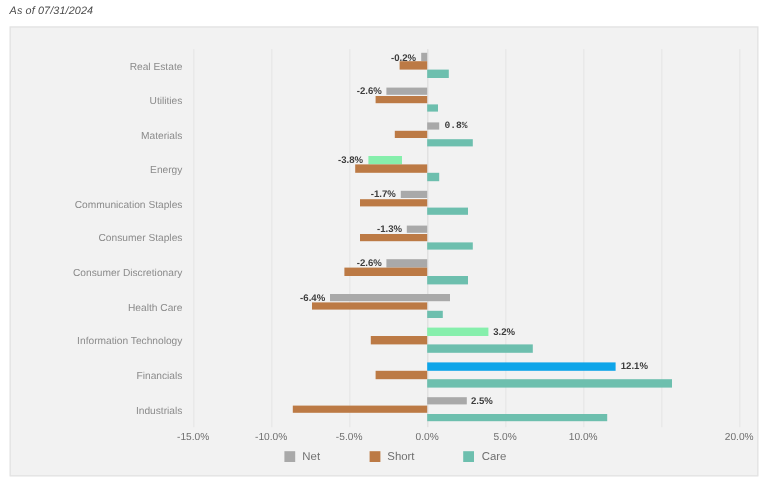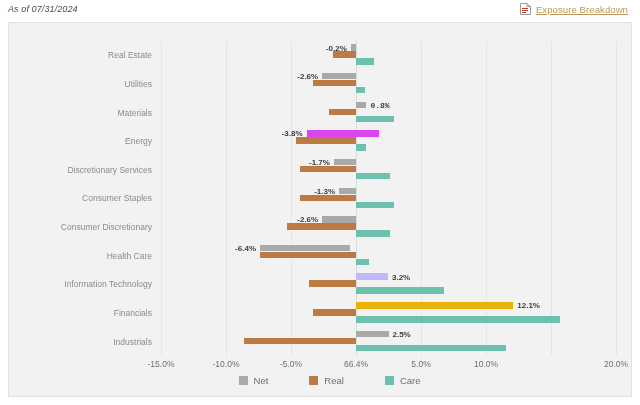--- a/index.html
+++ b/index.html
@@ -125,44 +125,32 @@
   }
   .legend-item { display: flex; align-items: center; gap: 6px; padding-left: 19px; }
   .legend-swatch { width: 9px; height: 9px; display: block; }
   .legend-text { font-size: 9.5px; color: #6f6f6f; }
 </style>
 </head>
 <body>
 
 <div class="header">
   <div class="asof">As of 07/31/2024</div>
-  <div class="exposure-link">
-    <span class="doc-icon">
-      <svg width="11" height="12" viewBox="0 0 11 12">
-        <path d="M0.5 0.5 H7 L10.5 3.5 V11.5 H0.5 Z" fill="#ffffff" stroke="#9a9a9a" stroke-width="1"></path>
-        <path d="M7 0.5 V3.5 H10.5" fill="none" stroke="#9a9a9a" stroke-width="1"></path>
-        <rect x="2" y="5" width="6" height="1" fill="#c0392b"></rect>
-        <rect x="2" y="7" width="6" height="1" fill="#c0392b"></rect>
-        <rect x="2" y="9" width="4" height="1" fill="#c0392b"></rect>
-      </svg>
-    </span>
-    <span class="exposure-label">Exposure Breakdown</span>
-  </div>
 </div>
 
 <div class="panel">
   <div class="plot" id="plot">
       <div class="gridline" style="left: 0px;"></div>
       <div class="tick-label" style="left: 0px;">-15.0%</div>
       <div class="gridline" style="left: 65px;"></div>
       <div class="tick-label" style="left: 65px;">-10.0%</div>
       <div class="gridline" style="left: 130px;"></div>
       <div class="tick-label" style="left: 130px;">-5.0%</div>
       <div class="gridline zero" style="left: 195px;"></div>
-      <div class="tick-label" style="left: 195px;">66.4%</div>
+      <div class="tick-label" style="left: 195px;">0.0%</div>
       <div class="gridline" style="left: 260px;"></div>
       <div class="tick-label" style="left: 260px;">5.0%</div>
       <div class="gridline" style="left: 325px;"></div>
       <div class="tick-label" style="left: 325px;">10.0%</div>
       <div class="gridline" style="left: 390px;"></div>
       <div class="tick-label" style="left: 390px; margin-top: 44px;">15.0%</div>
       <div class="gridline" style="left: 455px;"></div>
       <div class="tick-label" style="left: 455px;">20.0%</div>
       <div class="row" style="top: 0px; height: 28.6364px;">
         <div class="cat-label">Real Estate</div>
@@ -183,28 +171,28 @@
       <div class="row" style="top: 57.2727px; height: 28.6364px;">
         <div class="cat-label">Materials</div>
         <div class="bar net" style="background: rgb(169, 169, 169); left: 195px; width: 10.4px; font-family: Liberation Mono, monospace;">
           <span class="bar-value right">0.8%</span>
         </div>
         <div class="bar short" style="background: rgb(188, 122, 69); left: 167.7px; width: 27.3px;"></div>
         <div class="bar long" style="background: rgb(109, 191, 174); left: 195px; width: 37.7px;"></div>
       </div>
       <div class="row" style="top: 85.9091px; height: 28.6364px;">
         <div class="cat-label">Energy</div>
-        <div class="bar net" style="background: #d946ef; left: 145.6px; width: 72px;">
+        <div class="bar net" style="background: #86efac; left: 145.6px; width: 28px;">
           <span class="bar-value left">-3.8%</span>
         </div>
         <div class="bar short" style="background: rgb(188, 122, 69); left: 135.2px; width: 59.8px;"></div>
         <div class="bar long" style="background: rgb(109, 191, 174); left: 195px; width: 10.4px;"></div>
       </div>
       <div class="row" style="top: 114.545px; height: 28.6364px;">
-        <div class="cat-label">Discretionary Services</div>
+        <div class="cat-label">Communication Staples</div>
         <div class="bar net" style="background: rgb(169, 169, 169); left: 172.9px; width: 22.1px;">
           <span class="bar-value left">-1.7%</span>
         </div>
         <div class="bar short" style="background: rgb(188, 122, 69); left: 139.1px; width: 55.9px;"></div>
         <div class="bar long" style="background: rgb(109, 191, 174); left: 195px; width: 33.8px;"></div>
       </div>
       <div class="row" style="top: 143.182px; height: 28.6364px;">
         <div class="cat-label">Consumer Staples</div>
         <div class="bar net" style="background: rgb(169, 169, 169); left: 178.1px; width: 17px;">
           <span class="bar-value left">-1.3%</span>
@@ -215,37 +203,37 @@
       <div class="row" style="top: 171.818px; height: 28.6364px;">
         <div class="cat-label">Consumer Discretionary</div>
         <div class="bar net" style="background: rgb(169, 169, 169); left: 161.2px; width: 33.8px;">
           <span class="bar-value left">-2.6%</span>
         </div>
         <div class="bar short" style="background: rgb(188, 122, 69); left: 126.1px; width: 68.9px;"></div>
         <div class="bar long" style="background: rgb(109, 191, 174); left: 195px; width: 33.8px;"></div>
       </div>
       <div class="row" style="top: 200.455px; height: 28.6364px;">
         <div class="cat-label">Health Care</div>
-        <div class="bar net" style="background: rgb(169, 169, 169); left: 99px; width: 90px; padding-left: 40px;">
+        <div class="bar net" style="background: rgb(169, 169, 169); left: 114px; width: 100px; padding-left: 40px;">
           <span class="bar-value left">-6.4%</span>
         </div>
         <div class="bar short" style="background: rgb(188, 122, 69); left: 98.8px; width: 96.2px;"></div>
         <div class="bar long" style="background: rgb(109, 191, 174); left: 195px; width: 13px;"></div>
       </div>
       <div class="row" style="top: 229.091px; height: 28.6364px;">
         <div class="cat-label">Information Technology</div>
-        <div class="bar net" style="background: #c4b5fd; left: 195px; width: 32px;">
+        <div class="bar net" style="background: #86efac; left: 195px; width: 51px;">
           <span class="bar-value right">3.2%</span>
         </div>
         <div class="bar short" style="background: rgb(188, 122, 69); left: 148.2px; width: 46.8px;"></div>
         <div class="bar long" style="background: rgb(109, 191, 174); left: 195px; width: 88.4px;"></div>
       </div>
       <div class="row" style="top: 257.727px; height: 28.6364px;">
         <div class="cat-label">Financials</div>
-        <div class="bar net" style="background: #eab308; left: 195px; width: 157.3px;">
+        <div class="bar net" style="background: #0ea5e9; left: 195px; width: 157.3px;">
           <span class="bar-value right">12.1%</span>
         </div>
         <div class="bar short" style="background: rgb(188, 122, 69); left: 152.1px; width: 42.9px;"></div>
         <div class="bar long" style="background: rgb(109, 191, 174); left: 195px; width: 204.1px;"></div>
       </div>
       <div class="row" style="top: 286.364px; height: 28.6364px;">
         <div class="cat-label">Industrials</div>
         <div class="bar net" style="background: rgb(169, 169, 169); left: 195px; width: 32.5px;">
           <span class="bar-value right">2.5%</span>
         </div>
@@ -253,20 +241,20 @@
         <div class="bar long" style="background: rgb(109, 191, 174); left: 195px; width: 149.5px;"></div>
       </div>
     </div>
   <div class="legend" id="legend">
       <div class="legend-item">
         <span class="legend-swatch" style="background: rgb(169, 169, 169);"></span>
         <span class="legend-text">Net</span>
       </div>
       <div class="legend-item">
         <span class="legend-swatch" style="background: rgb(188, 122, 69);"></span>
-        <span class="legend-text">Real</span>
+        <span class="legend-text">Short</span>
       </div>
       <div class="legend-item">
         <span class="legend-swatch" style="background: rgb(109, 191, 174);"></span>
         <span class="legend-text">Care</span>
       </div>
     </div>
 </div>
 
 </body></html>

